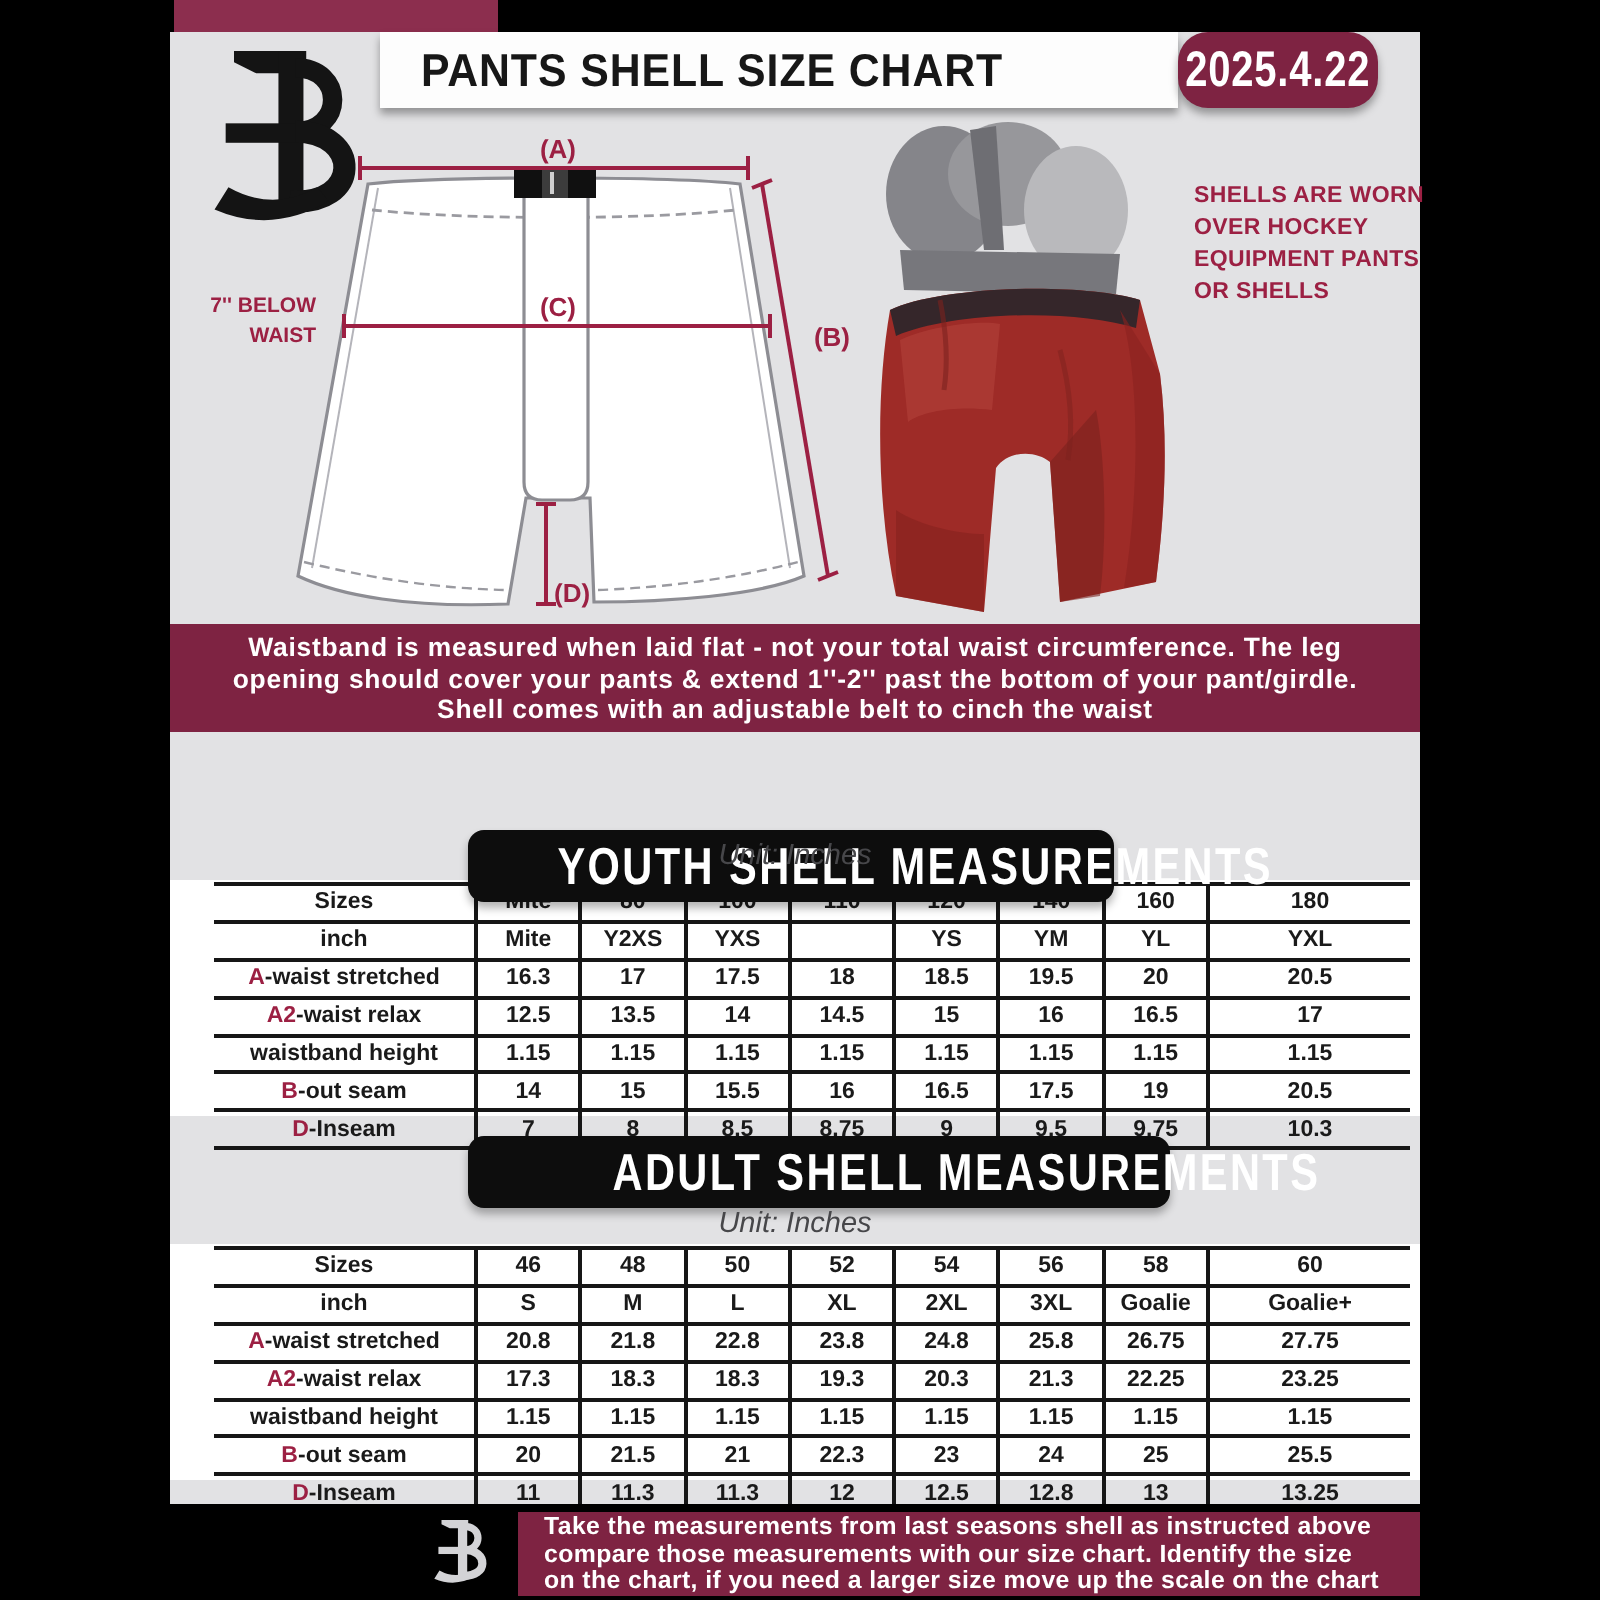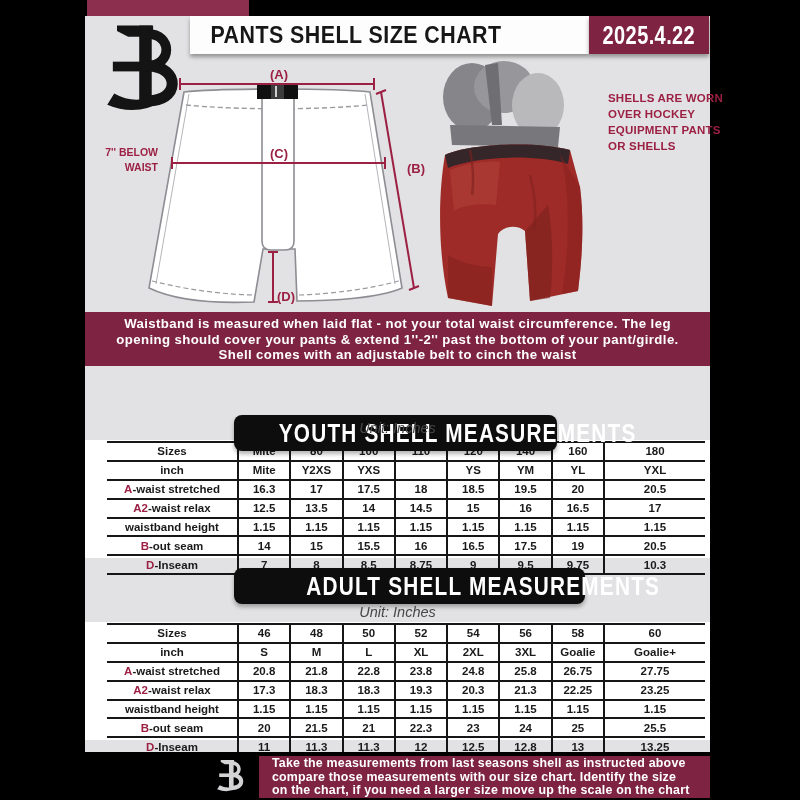--- a/index.html
+++ b/index.html
@@ -6,31 +6,31 @@
   .page{position:relative;width:800px;height:800px;background:#000;overflow:hidden;
         font-family:"Liberation Sans",sans-serif;}
   .content-bg{position:absolute;left:85px;top:16px;width:625px;height:736px;background:#e2e2e4;overflow:hidden;}
   .top-tab{position:absolute;left:87px;top:0;width:162px;height:16px;background:#8c2e4e;}
 
   
   .title-bar{position:absolute;left:190px;top:16px;width:399px;height:38px;background:#fdfdfd;
              box-shadow:0 3px 4px rgba(0,0,0,.35);display:flex;align-items:center;z-index:5;}
   .title-text{display:inline-block;transform:scaleX(.93);transform-origin:left center;
               font-size:23px;font-weight:bold;color:#171717;letter-spacing:.5px;padding-left:22px;white-space:nowrap;}
-  .date-box{position:absolute;left:589px;top:16px;width:120px;height:38px;background:#7e2342;
-            box-shadow:0 3px 4px rgba(0,0,0,.35);display:flex;align-items:center;justify-content:center;z-index:5;}
+  .date-box{position:absolute;left:589px;top:16px;width:100px;height:38px;background:#7e2342;
+            box-shadow:0 3px 4px rgba(0,0,0,.35);display:flex;align-items:center;justify-content:center;z-index:5;border-radius:15px;}
   .date-text{display:inline-block;transform:scaleX(.8);font-size:25px;font-weight:bold;color:#fff;letter-spacing:.5px;}
   .logo{position:absolute;left:98px;top:20px;z-index:6;}
 
   
   .diagram{position:absolute;left:85px;top:55px;z-index:2;}
   .diagram text{font-family:"Liberation Sans",sans-serif;font-weight:bold;fill:#9c2043;}
   .photo{position:absolute;left:430px;top:55px;z-index:2;}
   .photo-note{position:absolute;left:597px;top:90px;z-index:2;
-              font-size:11.5px;font-weight:bold;color:#9c2043;line-height:16px;letter-spacing:.2px;margin-left:11px;}
+              font-size:11.5px;font-weight:bold;color:#9c2043;line-height:16px;letter-spacing:.2px;}
 
   
   .notice{position:absolute;left:85px;top:312px;width:625px;height:54px;background:#7e2342;
           color:#fff;text-align:center;z-index:3;padding-top:4px;box-sizing:border-box;}
   .notice-line{font-size:13.2px;font-weight:bold;letter-spacing:.4px;line-height:15.6px;}
 
   
   .band{position:absolute;left:234px;width:323px;height:36px;background:#0d0d0d;border-radius:8px;
         box-shadow:0 3px 4px rgba(0,0,0,.3);text-align:center;line-height:36px;z-index:3;}
   .band span{display:inline-block;transform:scaleX(.8);font-size:26px;font-weight:bold;color:#fff;

